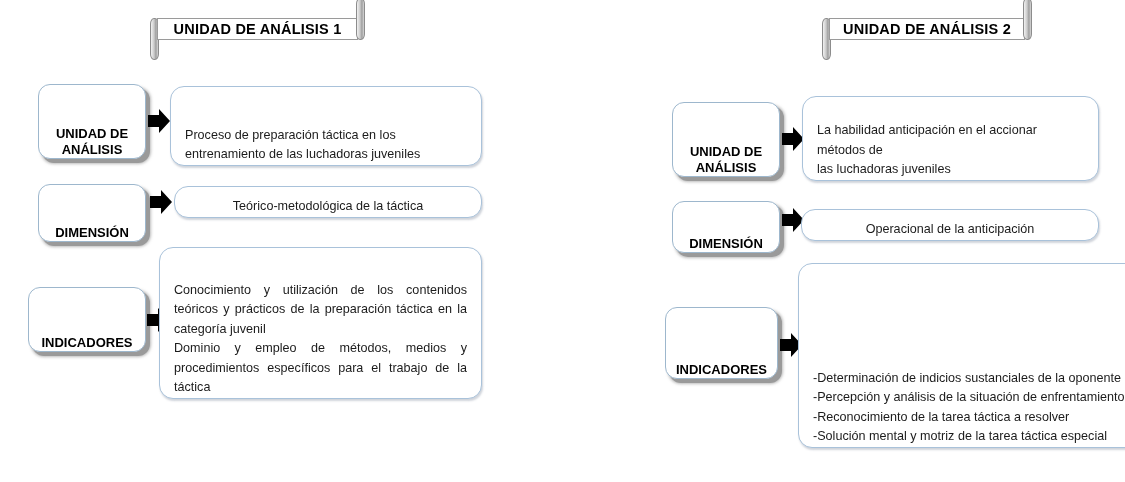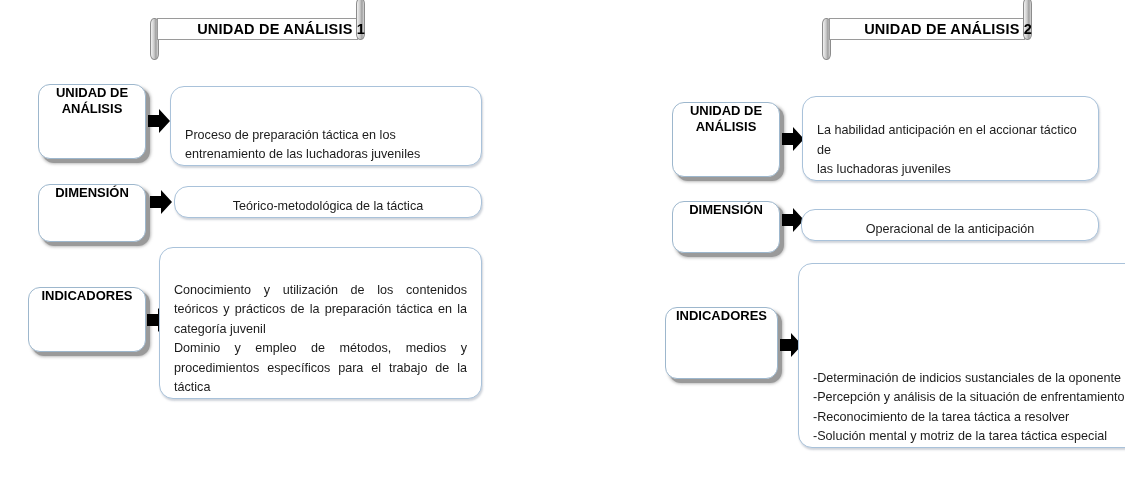--- a/index.html
+++ b/index.html
@@ -19,21 +19,21 @@
   .canvas {
     position: absolute;
     inset: 0;
   }
 
   
   .banner {
     position: absolute;
     display: flex;
     align-items: center;
-    justify-content: flex-end;
+    justify-content: center;
   }
   .banner .scroll-roll {
     position: absolute;
     width: 9px;
     background: linear-gradient(to right, #f2f2f2 0%, #c9c9c9 45%, #9e9e9e 70%, #d8d8d8 100%);
     border: 1px solid #8c8c8c;
     box-sizing: border-box;
     border-radius: 4px / 6px;
   }
   .banner .roll-left {
@@ -67,21 +67,21 @@
   }
 
   
   .label-box {
     position: absolute;
     background: #ffffff;
     border: 1px solid #9db7cd;
     border-radius: 12px;
     box-sizing: border-box;
     display: flex;
-    align-items: flex-start;
+    align-items: flex-end;
     justify-content: center;
     text-align: center;
     box-shadow: 4px 4px 0 0 #9a9a9a, 4px 4px 3px 1px rgba(130,130,130,0.55);
     font-size: 13px;
     font-weight: bold;
     line-height: 1.25;
     color: #000000;
   }
   .label-box .lb-text { padding: 0 6px; }
 
@@ -190,21 +190,21 @@
       <span>ANÁLISIS</span>
     </span>
   </div>
   <div class="arrow" style="left:782px; top:126px;">
     <svg viewBox="0 0 22 26" preserveAspectRatio="none" aria-hidden="true">
       <path d="M0 7 L11 7 L11 1 L22 13 L11 25 L11 19 L0 19 Z" fill="#000000"></path>
     </svg>
   </div>
   <div class="content-box left" style="left:802px; top:96px; width:297px; height:85px;">
     <div class="cb-text">
-      <p>La habilidad anticipación en el accionar táctico de</p>
+      <p>La habilidad anticipación en el accionar métodos de</p>
       <p>las luchadoras juveniles</p>
     </div>
   </div>
 
   <div class="label-box" style="left:672px; top:201px; width:108px; height:52px;">
     <span class="lb-text">DIMENSIÓN</span>
   </div>
   <div class="arrow" style="left:782px; top:207px;">
     <svg viewBox="0 0 22 26" preserveAspectRatio="none" aria-hidden="true">
       <path d="M0 7 L11 7 L11 1 L22 13 L11 25 L11 19 L0 19 Z" fill="#000000"></path>

